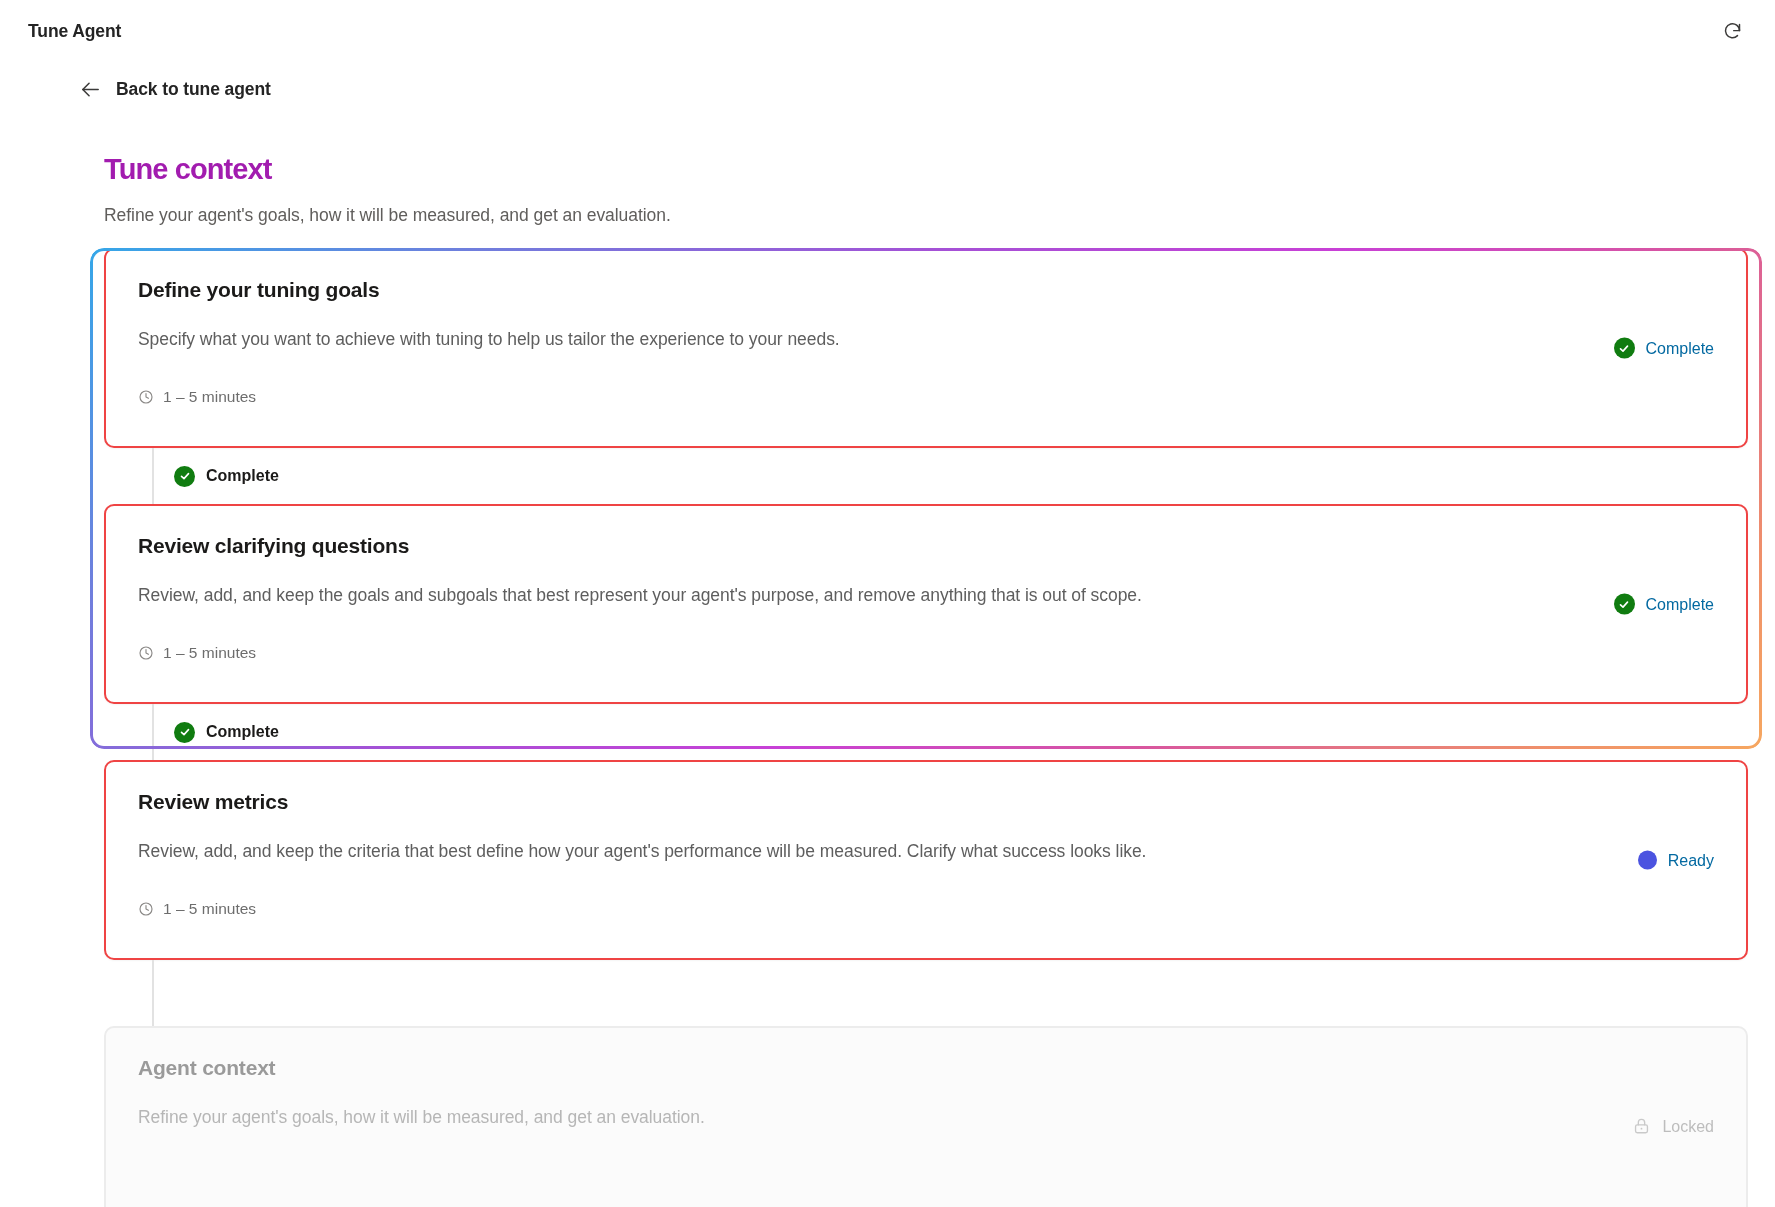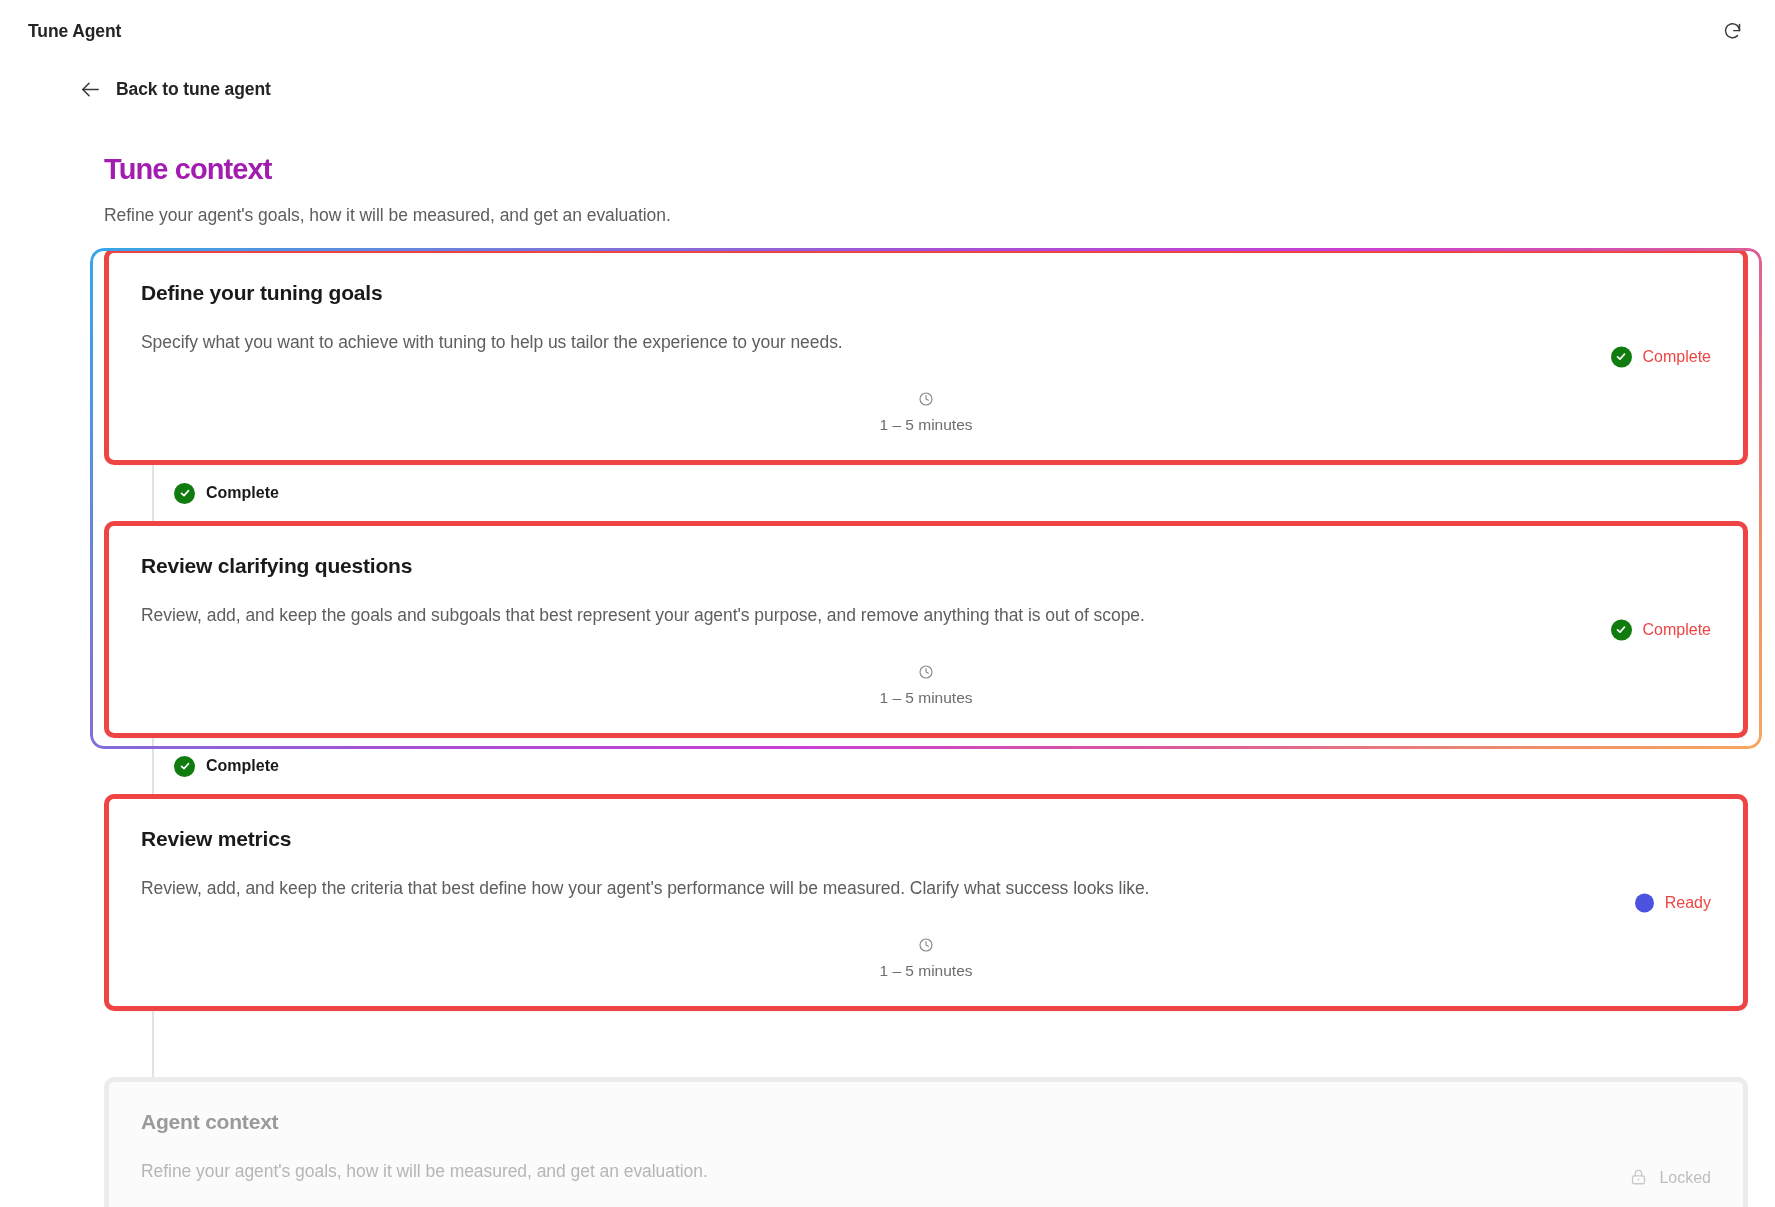--- a/index.html
+++ b/index.html
@@ -110,21 +110,21 @@
        linear-gradient(#fff 0 0);
     mask-composite: exclude;
     pointer-events: none;
     z-index: 5;
   }
 
   .step-block { position: relative; }
 
   .card {
     position: relative;
-    border: 5px solid #ef4444;
+    border: 2px solid #ef4444;
     border-radius: 10px;
     background: #ffffff;
     box-shadow: 0 1px 2px rgba(0,0,0,0.045);
     padding: 28px 32px 26px 32px;
     min-height: 200px;
   }
   .card.locked {
     background: #fbfbfb;
     border-color: #ececec;
     box-shadow: none;
@@ -147,35 +147,34 @@
   }
   .card.locked .card-desc { color: #b6b6b6; }
 
   .card-meta {
     margin-top: 38px;
     display: flex;
     align-items: center;
     gap: 9px;
     font-size: 15.5px;
     color: #6d6d6d;
-    flex-direction: column;
   }
 
   
   .status {
     position: absolute;
     right: 32px;
     top: 50%;
     transform: translateY(-50%);
     display: flex;
     align-items: center;
     gap: 11px;
     font-size: 16px;
     font-weight: 400;
-    color: #ef4444;
+    color: #0369a1;
     white-space: nowrap;
   }
   .status.locked-status { color: #bdbdbd; }
 
   .dot-check {
     width: 21px; height: 21px;
     border-radius: 50%;
     background: #107c10;
     display: flex; align-items: center; justify-content: center;
     flex: 0 0 auto;

